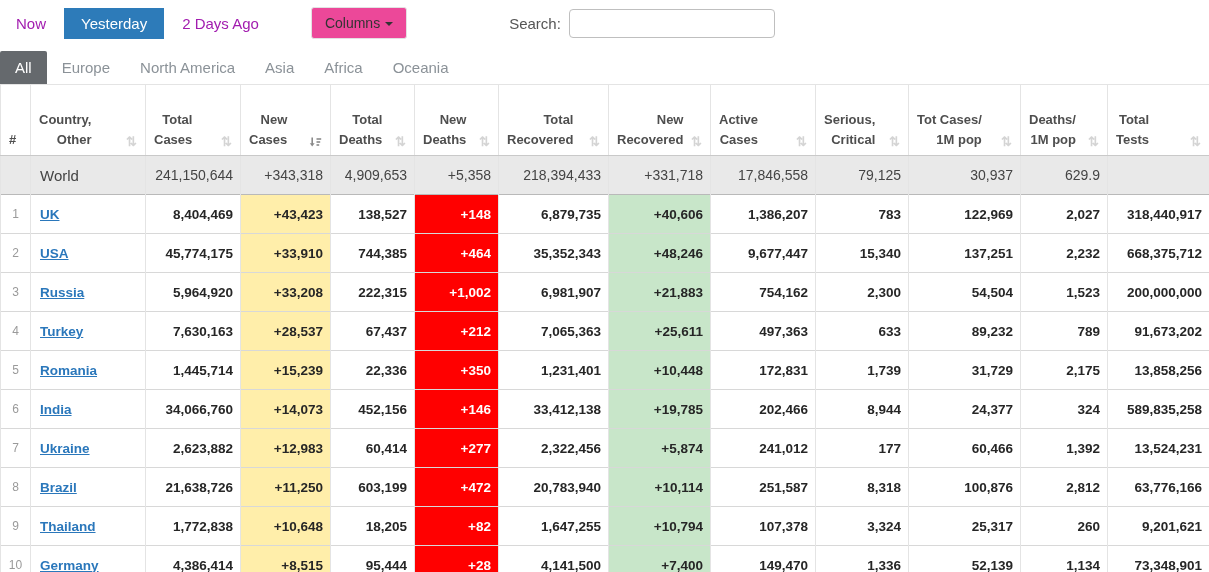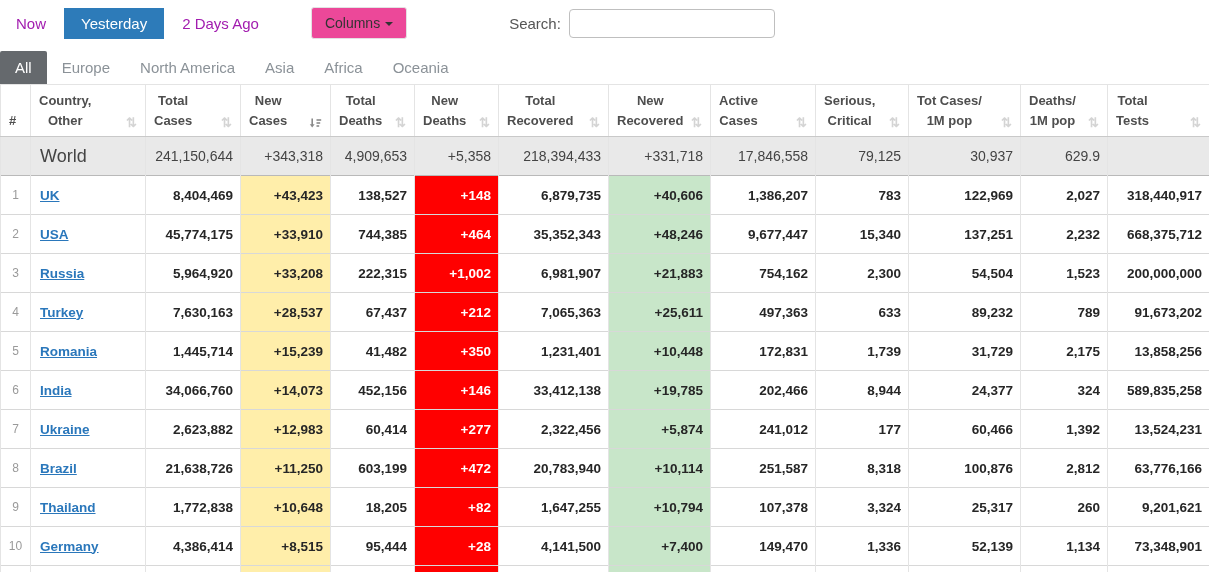--- a/index.html
+++ b/index.html
@@ -63,22 +63,22 @@
   col.c-active_cases    { width: 105px; }
   col.c-serious_critical{ width: 93px; }
   col.c-tot_cases_1m    { width: 112px; }
   col.c-deaths_1m       { width: 87px; }
   col.c-total_tests     { width: 102px; }
 
   th, td { border-right: 1px solid #e4e4e4; overflow: hidden; white-space: nowrap; }
   th:first-child, td:first-child { border-left: 1px solid #e4e4e4; }
 
   thead th {
-    height: 52px; vertical-align: bottom; padding: 6px 8px;
-    text-align: center; color: #4e4e4e; font-size: 13px; font-weight: bold;
+    height: 71px; vertical-align: bottom; padding: 6px 8px;
+    text-align: right; color: #4e4e4e; font-size: 13px; font-weight: bold;
     border-top: 1px solid #e4e4e4; border-bottom: 1px solid #c9c9c9;
     background: #fff; cursor: pointer;
   }
   .th-flex { display: flex; justify-content: space-between; align-items: flex-end; }
   .th-lbl { line-height: 1.5; }
   .sort-icon { color: #d4d4d4; font-size: 13px; margin-left: 2px; flex: none; }
   .sort-icon svg { display: block; }
 
   tbody td { height: 39px; padding: 0 7px; font-size: 13.5px; }
   tbody tr { border-bottom: 1px solid #d8d8d8; }
@@ -86,21 +86,21 @@
   td.cell-rank { color: #9a9a9a; text-align: center; font-size: 12px; font-weight: normal; }
   td.cell-country { padding-left: 9px; }
   td.cell-country a { color: var(--link, #2a77bb); font-weight: bold; text-decoration: underline; font-size: 13.5px; }
 
   tr.data-row td.cell-new_cases     { background: var(--yellow, #ffeeaa); }
   tr.data-row td.cell-new_deaths    { background: var(--red, #ff0000); color: #fff; }
   tr.data-row td.cell-new_recovered { background: var(--green, #c8e6c9); }
 
   tr.world-row { border-top: 1px solid #b9b9b9; border-bottom: 1px solid #b9b9b9; }
   tr.world-row td { background: #e9e9e9; font-weight: normal; color: #444; font-size: 14px; }
-  tr.world-row td.cell-country { color: #444; font-size: 18px; }
+  tr.world-row td.cell-country { color: #444; font-size: 15px; }
 
   tr.partial-row { height: 8px; }
   tr.partial-row td { height: 8px; padding: 0; }
 </style>
 </head>
 <body>
 
 <div class="page">
 
   <div class="toolbar">
@@ -340,21 +340,21 @@
           <td class="cell-serious_critical num">633</td>
           <td class="cell-tot_cases_1m num">89,232</td>
           <td class="cell-deaths_1m num">789</td>
           <td class="cell-total_tests num">91,673,202</td>
         </tr>
         <tr class="data-row">
           <td class="cell-rank">5</td>
           <td class="cell-country"><a href="#">Romania</a></td>
           <td class="cell-total_cases num">1,445,714</td>
           <td class="cell-new_cases num">+15,239</td>
-          <td class="cell-total_deaths num">41,482</td>
+          <td class="cell-total_deaths num">22,336</td>
           <td class="cell-new_deaths num">+350</td>
           <td class="cell-total_recovered num">1,231,401</td>
           <td class="cell-new_recovered num">+10,448</td>
           <td class="cell-active_cases num">172,831</td>
           <td class="cell-serious_critical num">1,739</td>
           <td class="cell-tot_cases_1m num">31,729</td>
           <td class="cell-deaths_1m num">2,175</td>
           <td class="cell-total_tests num">13,858,256</td>
         </tr>
         <tr class="data-row">

